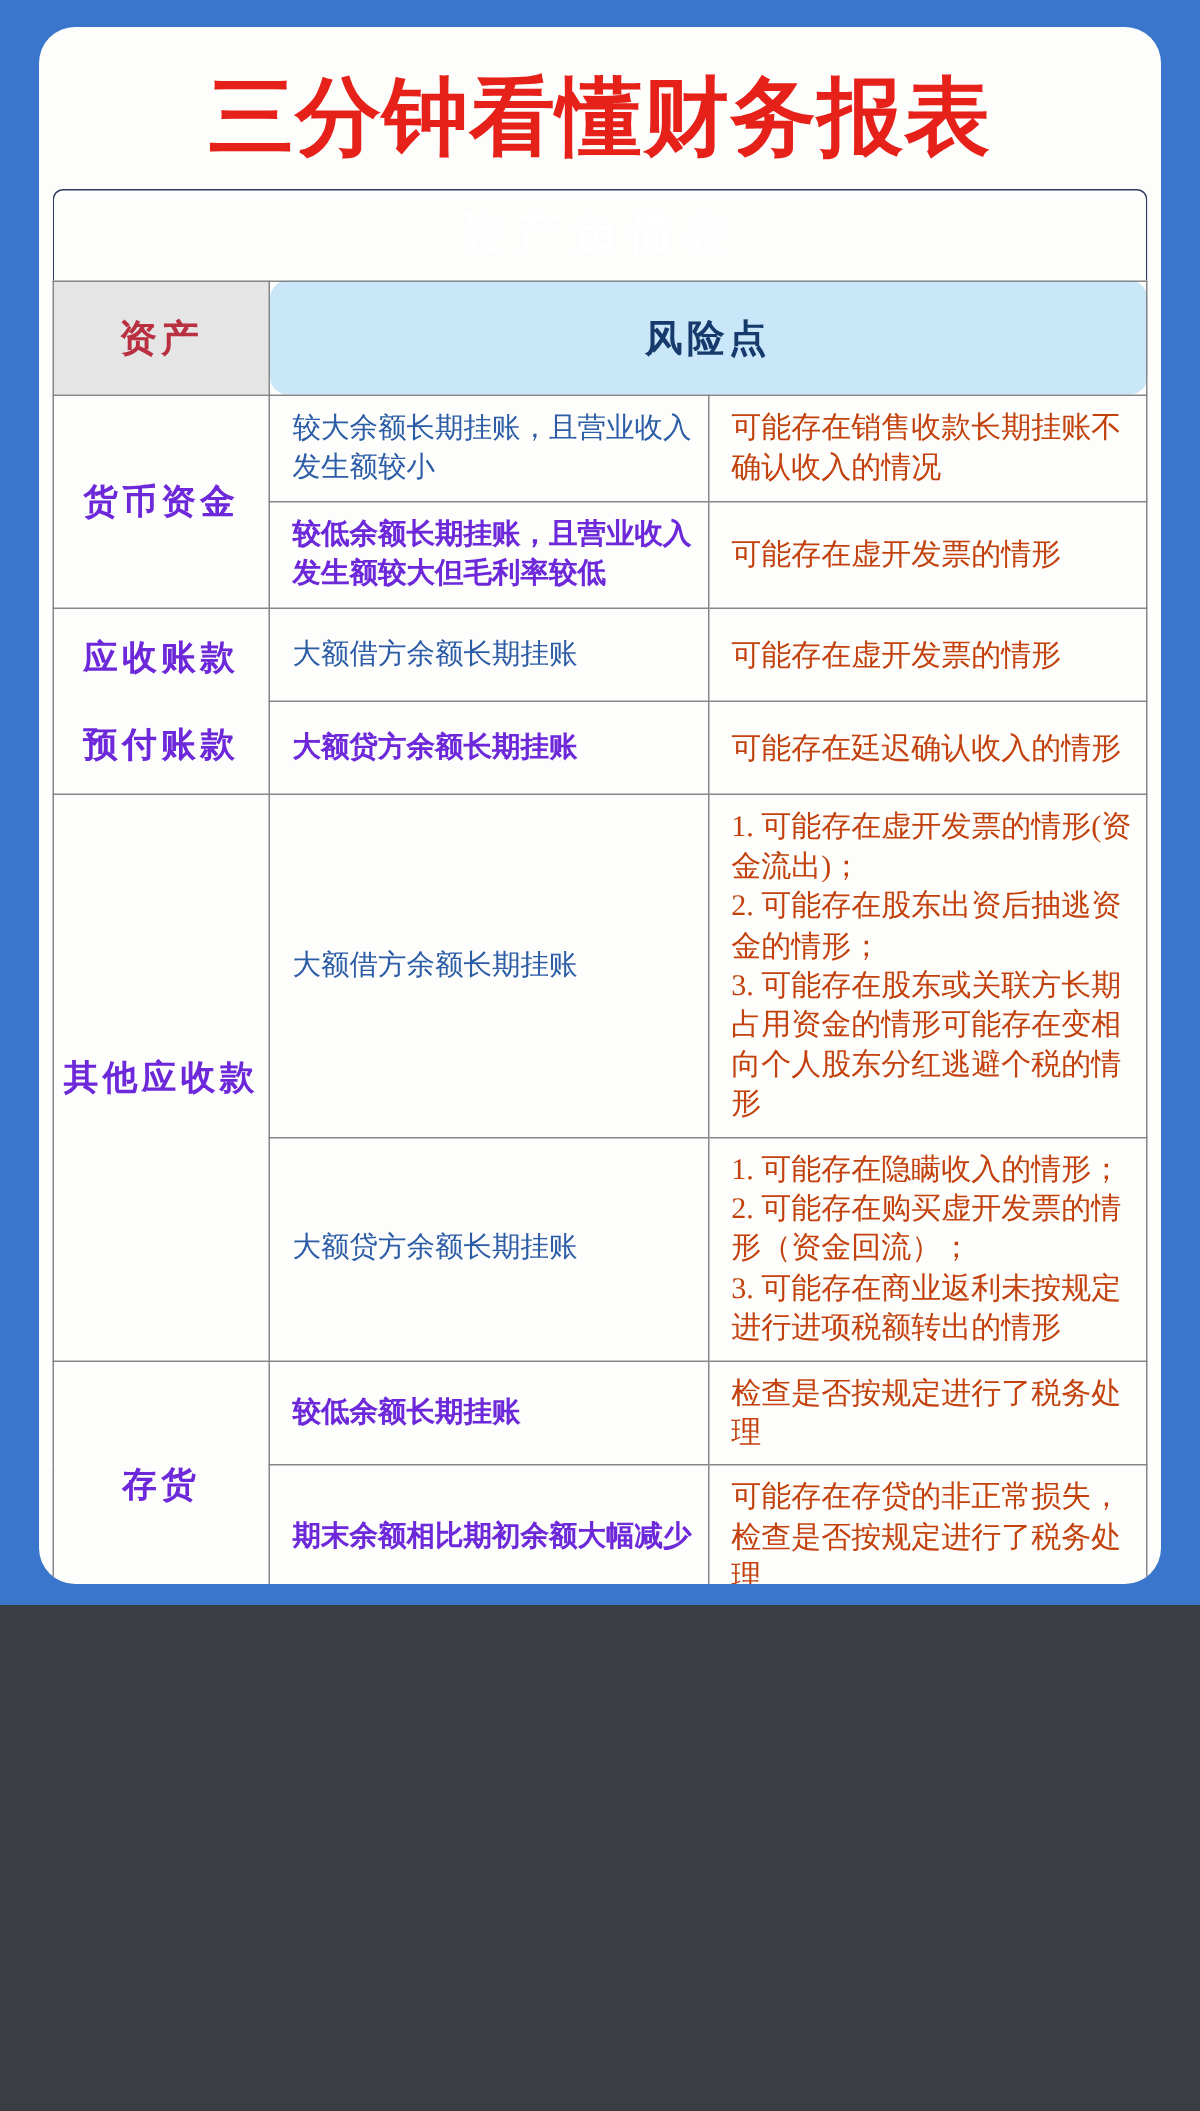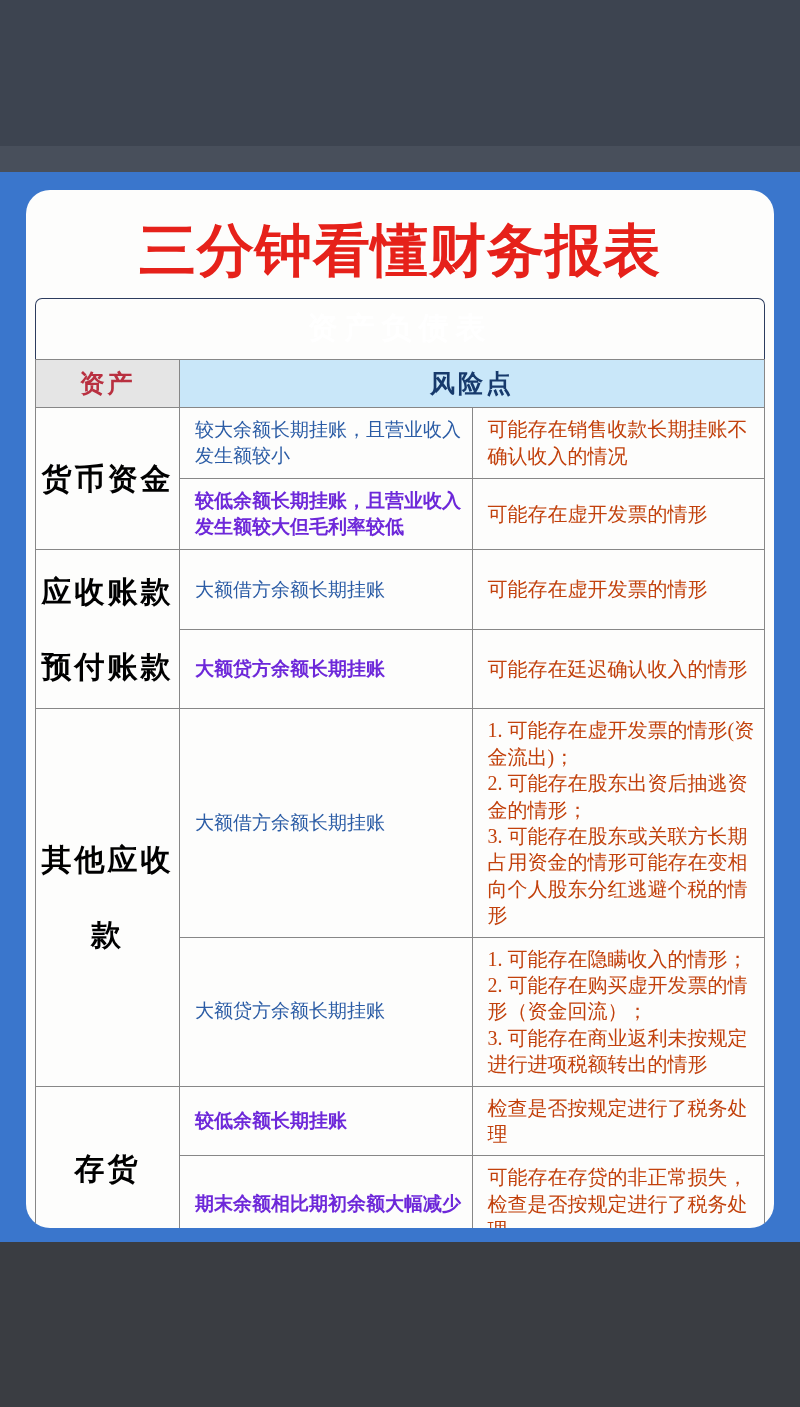--- a/index.html
+++ b/index.html
@@ -6,21 +6,21 @@
     margin: 0;
     padding: 0;
     width: 800px;
     background: #3a3d42;
     font-family: "Liberation Serif", "DejaVu Serif", serif;
   }
   .page {
     width: 800px;
     height: 1407px;
     display: flex;
-    flex-direction: column;
+    flex-direction: row;
     overflow: hidden;
   }
   .top-bar {
     height: 146px;
     background: #3d4450;
   }
   .top-strip {
     height: 26px;
     background: #484f5b;
   }
@@ -86,27 +86,28 @@
     font-weight: bold;
     letter-spacing: 3px;
     padding: 7px 0;
   }
   th.col-risk {
     background: #c9e7f9;
     color: #173a6c;
     font-size: 25px;
     font-weight: bold;
     letter-spacing: 3px;
-    padding: 7px 0;
+    padding: 21px 0;
+    border-radius: 12px;
   }
   td.label {
     width: 143px;
-    color: #000000;
-    font-weight: bold;
-    font-size: 30px;
+    color: #6d28d9;
+    font-weight: bold;
+    font-size: 23px;
     text-align: center;
     letter-spacing: 3px;
     line-height: 2.5;
     white-space: pre-line;
     padding: 4px 2px;
   }
   td.item {
     width: 281px;
     color: #2b5ca5;
     font-size: 19px;

